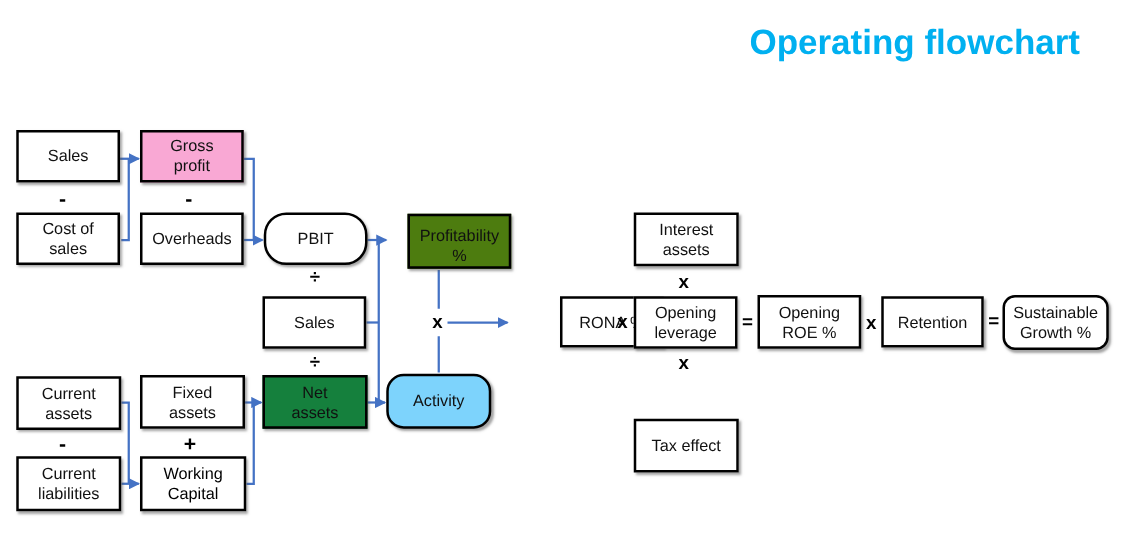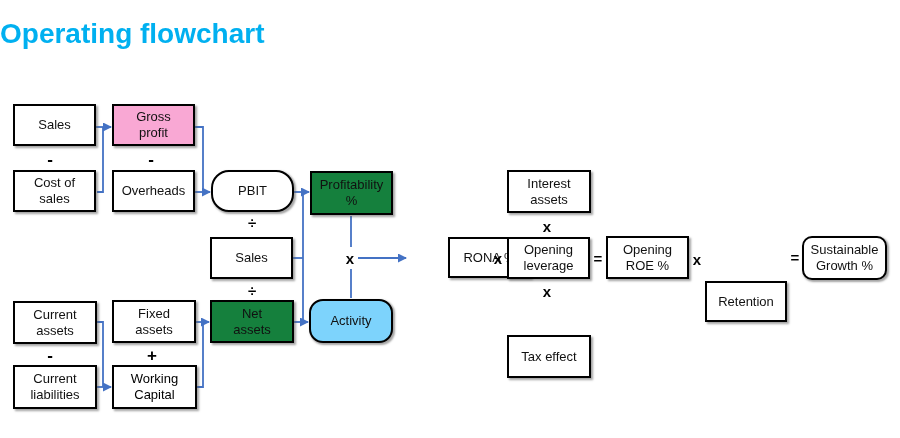--- a/index.html
+++ b/index.html
@@ -1,21 +1,21 @@
 <!DOCTYPE html>
 <html><head>
 <meta charset="utf-8">
 <style>
   html,body{margin:0;padding:0;}
   body{
     width:900px;height:438px;background:#ffffff;position:relative;overflow:hidden;
     font-family:"Liberation Sans",sans-serif;
   }
   #diagram-title{
-    position:absolute;top:18px;left:0;width:864px;text-align:left;
+    position:absolute;top:18px;left:0;width:864px;text-align:right;
     font-size:28px;font-weight:bold;letter-spacing:0px;
   }
   #edge-layer{position:absolute;left:0;top:0;pointer-events:none;}
   .node{
     position:absolute;box-sizing:border-box;background:#ffffff;border:2.5px solid #000000;
     box-shadow:1.5px 1.8px 2px rgba(90,90,90,0.55);
     display:flex;align-items:center;justify-content:center;text-align:center;
     font-size:13px;line-height:1.22;color:#111111;white-space:pre-line;
   }
   .op{
@@ -53,21 +53,21 @@
   </svg>
 
 <div id="nodes-layer">
     <div class="node" style="left: 13px; top: 104px; width: 83px; height: 42px; border-color: rgb(0, 0, 0); background: rgb(255, 255, 255); color: rgb(17, 17, 17);"><span>Sales</span></div>
     <div class="node" style="left: 112px; top: 104px; width: 83px; height: 42px; border-color: rgb(0, 0, 0); background: #f9a8d4; color: rgb(17, 17, 17);"><span>Gross
 profit</span></div>
     <div class="node" style="left: 13px; top: 170px; width: 83px; height: 42px; border-color: rgb(0, 0, 0); background: rgb(255, 255, 255); color: rgb(17, 17, 17);"><span>Cost of
 sales</span></div>
     <div class="node" style="left: 112px; top: 170px; width: 83px; height: 42px; border-color: rgb(0, 0, 0); background: rgb(255, 255, 255); color: rgb(17, 17, 17);"><span>Overheads</span></div>
     <div class="node" style="left: 211px; top: 170px; width: 83px; height: 42px; border-color: rgb(0, 0, 0); background: rgb(255, 255, 255); color: rgb(17, 17, 17); border-radius: 18px;"><span>PBIT</span></div>
-    <div class="node" style="left: 310px; top: 171px; width: 83px; height: 44px; border-color: rgb(0, 0, 0); background: #15803d; color: rgb(17, 17, 17);"><span>Profitability
+    <div class="node" style="left: 326px; top: 171px; width: 83px; height: 44px; border-color: rgb(0, 0, 0); background: #4d7c0f; color: rgb(17, 17, 17); align-items: flex-end;"><span>Profitability
 %</span></div>
     <div class="node" style="left: 210px; top: 237px; width: 83px; height: 42px; border-color: rgb(0, 0, 0); background: rgb(255, 255, 255); color: rgb(17, 17, 17);"><span>Sales</span></div>
     <div class="node" style="left: 210px; top: 300px; width: 84px; height: 43px; border-color: rgb(0, 0, 0); background: #15803d; color: rgb(17, 17, 17);"><span>Net
 assets</span></div>
     <div class="node" style="left: 309px; top: 299px; width: 84px; height: 44px; border-color: rgb(0, 0, 0); background: #7dd3fc; color: rgb(17, 17, 17); border-radius: 14px;"><span>Activity</span></div>
     <div class="node" style="left: 13px; top: 301px; width: 84px; height: 43px; border-color: rgb(0, 0, 0); background: rgb(255, 255, 255); color: rgb(17, 17, 17);"><span>Current
 assets</span></div>
     <div class="node" style="left: 112px; top: 300px; width: 84px; height: 43px; border-color: rgb(0, 0, 0); background: rgb(255, 255, 255); color: rgb(17, 17, 17);"><span>Fixed
 assets</span></div>
     <div class="node" style="left: 13px; top: 365px; width: 84px; height: 44px; border-color: rgb(0, 0, 0); background: rgb(255, 255, 255); color: rgb(17, 17, 17);"><span>Current
@@ -75,21 +75,21 @@
     <div class="node" style="left: 112px; top: 365px; width: 85px; height: 44px; border-color: rgb(0, 0, 0); background: rgb(255, 255, 255); color: #000000;"><span>Working
 Capital</span></div>
     <div class="node" style="left: 408px; top: 237px; width: 83px; height: 41px; border-color: rgb(0, 0, 0); background: rgb(255, 255, 255); color: rgb(17, 17, 17); margin-left: 40px;"><span>RONA %</span></div>
     <div class="node" style="left: 507px; top: 170px; width: 84px; height: 43px; border-color: rgb(0, 0, 0); background: rgb(255, 255, 255); color: rgb(17, 17, 17);"><span>Interest
 assets</span></div>
     <div class="node" style="left: 507px; top: 237px; width: 83px; height: 42px; border-color: rgb(0, 0, 0); background: rgb(255, 255, 255); color: rgb(17, 17, 17);"><span>Opening
 leverage</span></div>
     <div class="node" style="left: 507px; top: 312px; width: 84px; height: 43px; border-color: rgb(0, 0, 0); background: rgb(255, 255, 255); color: rgb(17, 17, 17); margin-top: 23px;"><span>Tax effect</span></div>
     <div class="node" style="left: 606px; top: 236px; width: 83px; height: 43px; border-color: rgb(0, 0, 0); background: rgb(255, 255, 255); color: rgb(17, 17, 17);"><span>Opening
 ROE %</span></div>
-    <div class="node" style="left: 705px; top: 237px; width: 82px; height: 41px; border-color: rgb(0, 0, 0); background: rgb(255, 255, 255); color: rgb(17, 17, 17); margin-top: 44px;"><span>Retention</span></div>
+    <div class="node" style="left: 705px; top: 237px; width: 82px; height: 41px; border-color: rgb(0, 0, 0); background: rgb(255, 255, 255); color: rgb(17, 17, 17);"><span>Retention</span></div>
     <div class="node" style="left: 802px; top: 236px; width: 85px; height: 44px; border-color: rgb(0, 0, 0); background: rgb(255, 255, 255); color: rgb(17, 17, 17); border-radius: 10px;"><span>Sustainable
 Growth %</span></div>
     <span class="op pm" style="left: 50px; top: 159px;">-</span>
     <span class="op pm" style="left: 151px; top: 159px;">-</span>
     <span class="op" style="left: 252px; top: 222px;">÷</span>
     <span class="op" style="left: 252px; top: 290px;">÷</span>
     <span class="op" style="left: 350px; top: 258px;">x</span>
     <span class="op" style="left: 498px; top: 258px;">x</span>
     <span class="op" style="left: 547px; top: 226px;">x</span>
     <span class="op" style="left: 547px; top: 291px;">x</span>

